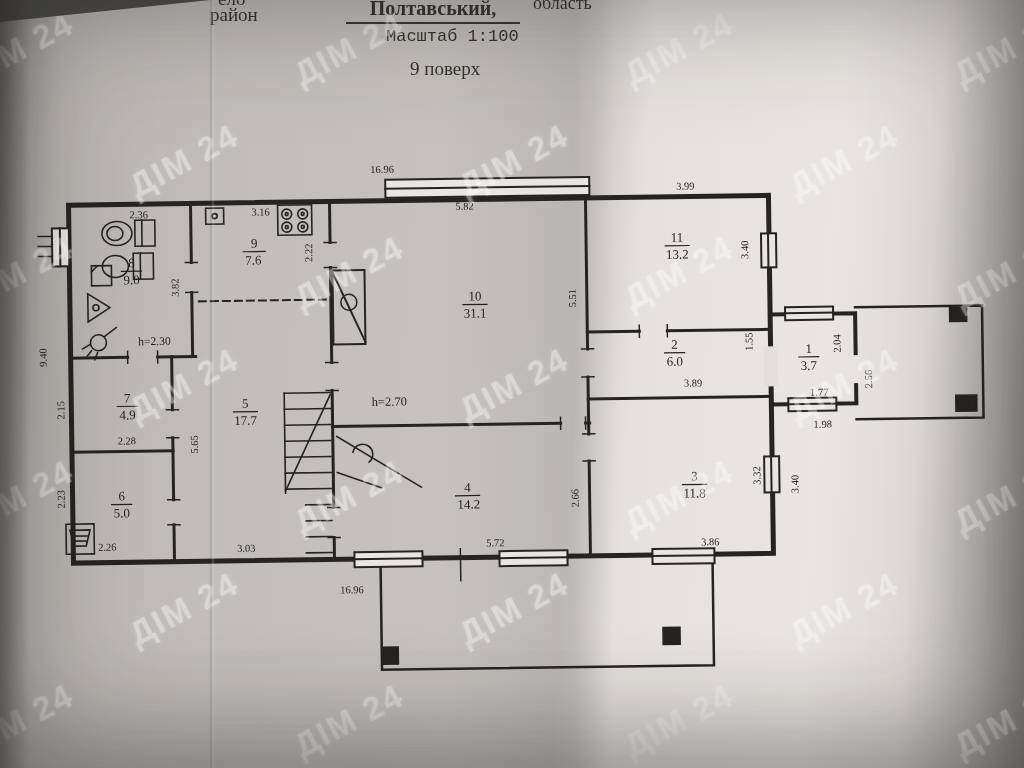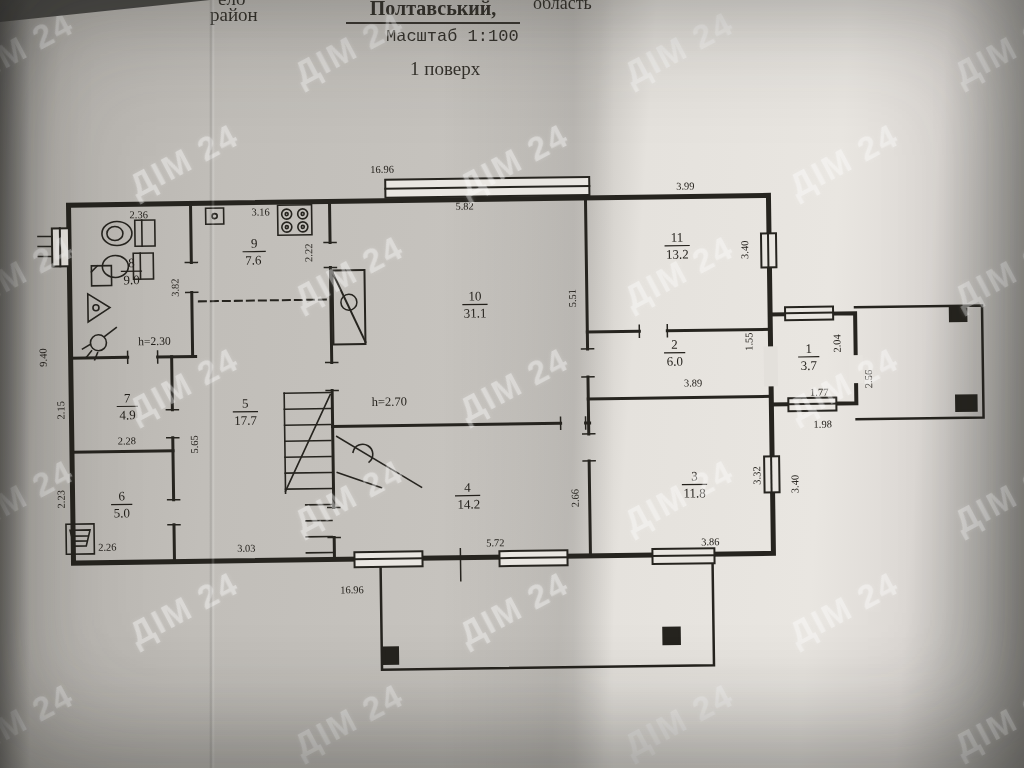--- a/index.html
+++ b/index.html
@@ -248,21 +248,21 @@
         <text x="349" y="591">16.96</text>
       </g>
     </g>
   </svg>
 
   <div class="hdr hdr-partial">ело</div>
   <div class="hdr hdr-district">район</div>
   <div class="hdr hdr-name">Полтавський,</div>
   <div class="hdr hdr-region">область</div>
   <div class="hdr hdr-scale">Масштаб 1:100</div>
-  <div class="hdr hdr-floor">1 поверх</div>
+  <div class="hdr hdr-floor">9 поверх</div>
 
   <div id="watermarks">
       <span class="wm" style="left: -40px; top: 30px;">ДІМ 24</span>
       <span class="wm" style="left: 290px; top: 30px;">ДІМ 24</span>
       <span class="wm" style="left: 620px; top: 30px;">ДІМ 24</span>
       <span class="wm" style="left: 950px; top: 30px;">ДІМ 24</span>
       <span class="wm" style="left: 125px; top: 142px;">ДІМ 24</span>
       <span class="wm" style="left: 455px; top: 142px;">ДІМ 24</span>
       <span class="wm" style="left: 785px; top: 142px;">ДІМ 24</span>
       <span class="wm" style="left: -40px; top: 254px;">ДІМ 24</span>

